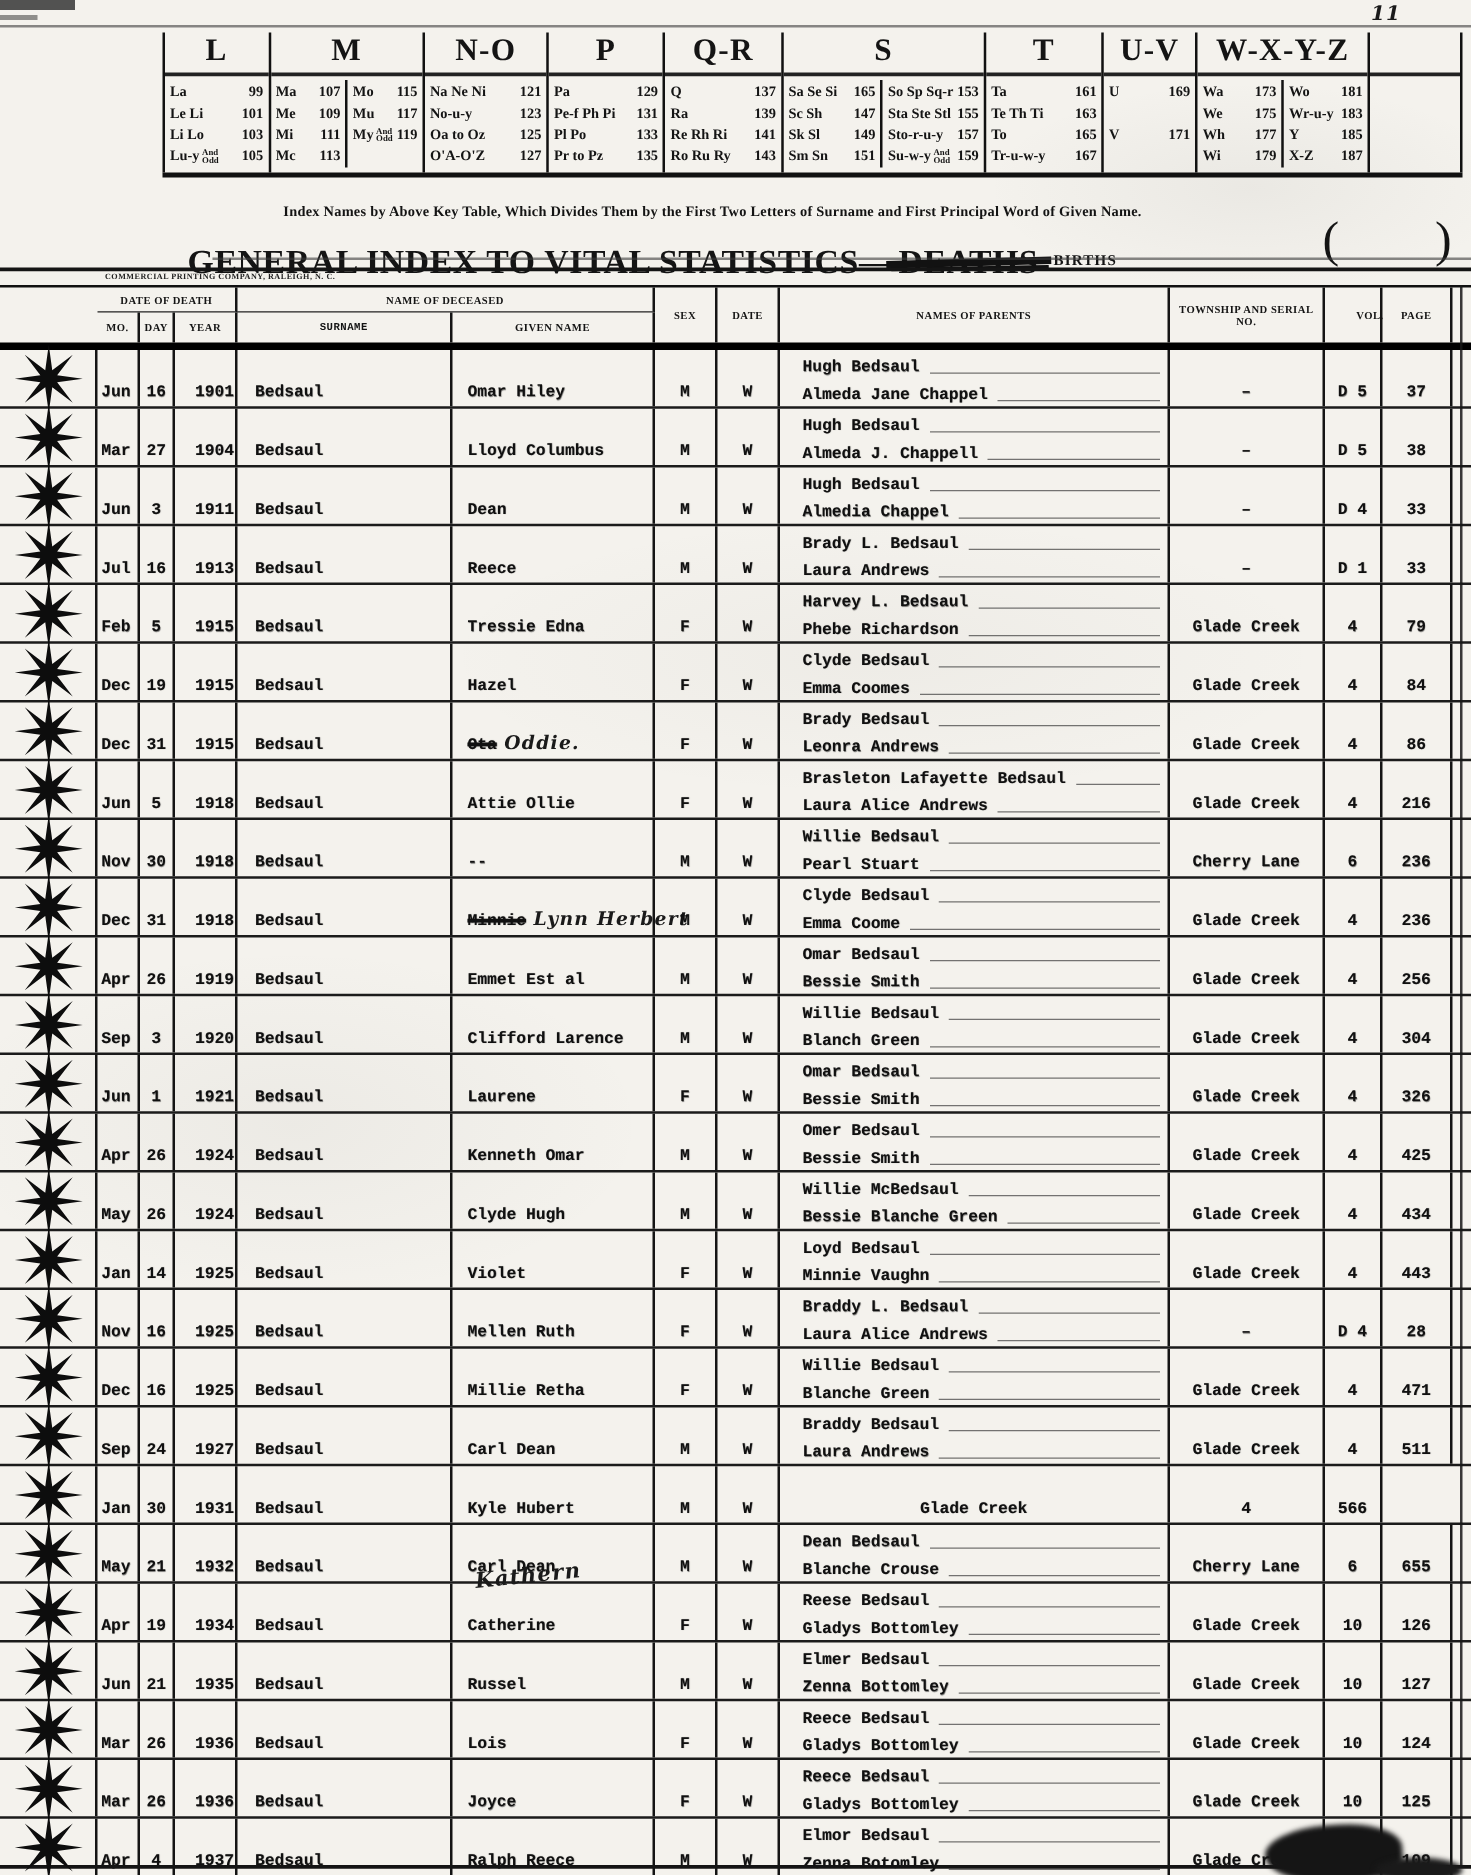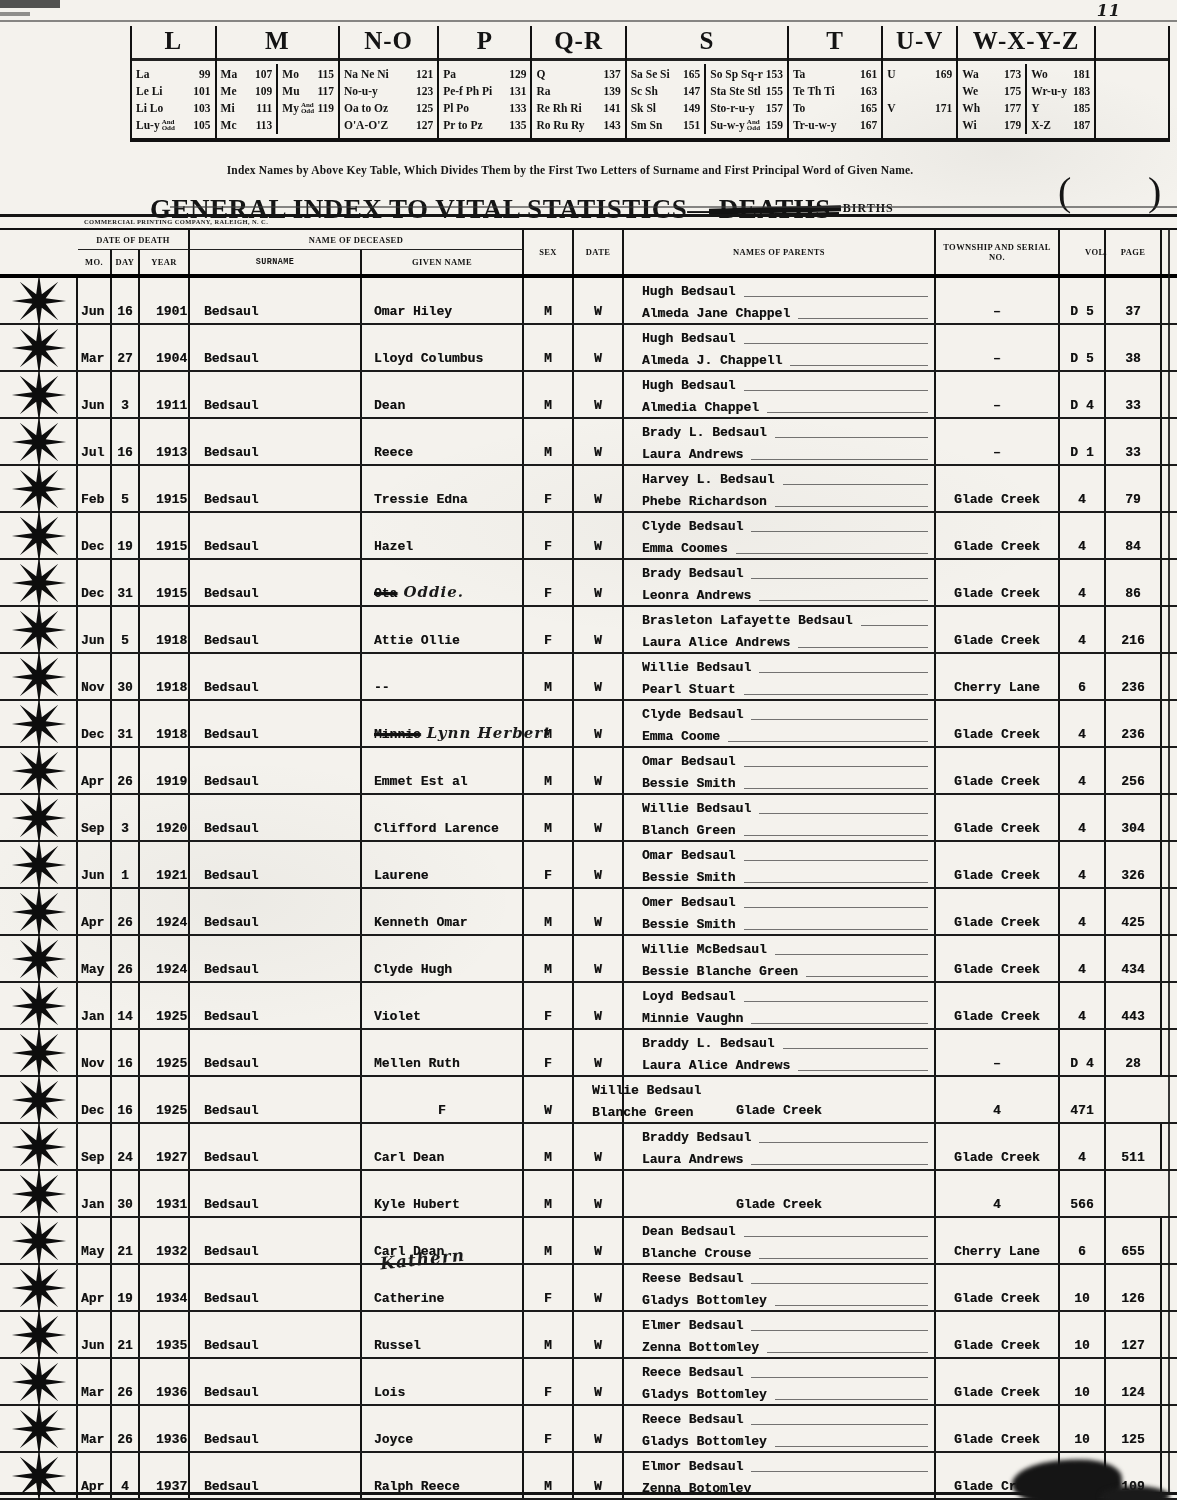--- a/index.html
+++ b/index.html
@@ -57,21 +57,21 @@
   .paren-close{left:1148px;}
   .rule-mid1{position:absolute;left:170px;top:206px;right:0;height:1.5px;background:#3a3a3a;opacity:.6;}
   .rule-mid2{position:absolute;left:0;top:214px;right:0;height:3px;background:#151515;}
   .printer{position:absolute;left:84px;top:218px;font-size:6.5px;font-weight:700;
            letter-spacing:.4px;color:#222;}
 
   
   .main-table{position:absolute;left:0;top:228px;width:1177px;
               --cols:78px 34px 28px 50px 172px 162px 50px 50px 312px 124px 46px 56px 15px;}
   .grid{display:grid;grid-template-columns:var(--cols);}
-  .hdr{grid-template-rows:20px 24px;border-top:2px solid #111;border-bottom:4px solid #000000;
+  .hdr{grid-template-rows:20px 24px;border-top:2px solid #111;border-bottom:6px solid #000000;
        font-family:"Liberation Serif",serif;font-weight:700;font-size:8.5px;letter-spacing:.4px;}
   .hdr > div{display:flex;align-items:center;justify-content:center;text-align:center;}
   .h-span{border-bottom:1.5px solid #222;}
   .bR{border-right:2px solid #141414;}
   .h-date{grid-column:2/5;grid-row:1;}
   .h-mo{grid-column:2;grid-row:2;}
   .h-day{grid-column:3;grid-row:2;}
   .h-year{grid-column:4;grid-row:2;}
   .h-dec{grid-column:5/7;grid-row:1;}
   .h-sur{grid-column:5;grid-row:2;font-family:Liberation Mono, monospace;}
@@ -904,20 +904,23 @@
       <div class="grid data-row">
     <div class="cell margin bR">
       <svg class="star" viewBox="0 0 64 64" hidden="">
         <polygon points="62,32 39.4,35.1 53.2,53.2 35.1,39.4 32,62 28.9,39.4 10.8,53.2 24.6,35.1 2,32 24.6,28.9 10.8,10.8 28.9,24.6 32,2 35.1,24.6 53.2,10.8 39.4,28.9"></polygon>
       </svg>
     </div>
     <div class="cell mo typed bR">Dec</div>
     <div class="cell day typed bR">16</div>
     <div class="cell yr typed bR">1925</div>
     <div class="cell surname typed bR">Bedsaul</div>
+    <div class="cell given bR">
+          <span class="typed">Millie Retha</span>
+        </div>
     <div class="cell sex typed bR">F</div>
     <div class="cell race typed bR">W</div>
     <div class="cell parents bR">
       <div class="pline typed">
             <span class="ptext">Willie Bedsaul</span>
           </div>
       <div class="pline typed">
             <span class="ptext">Blanche Green</span>
           </div>
     </div>

